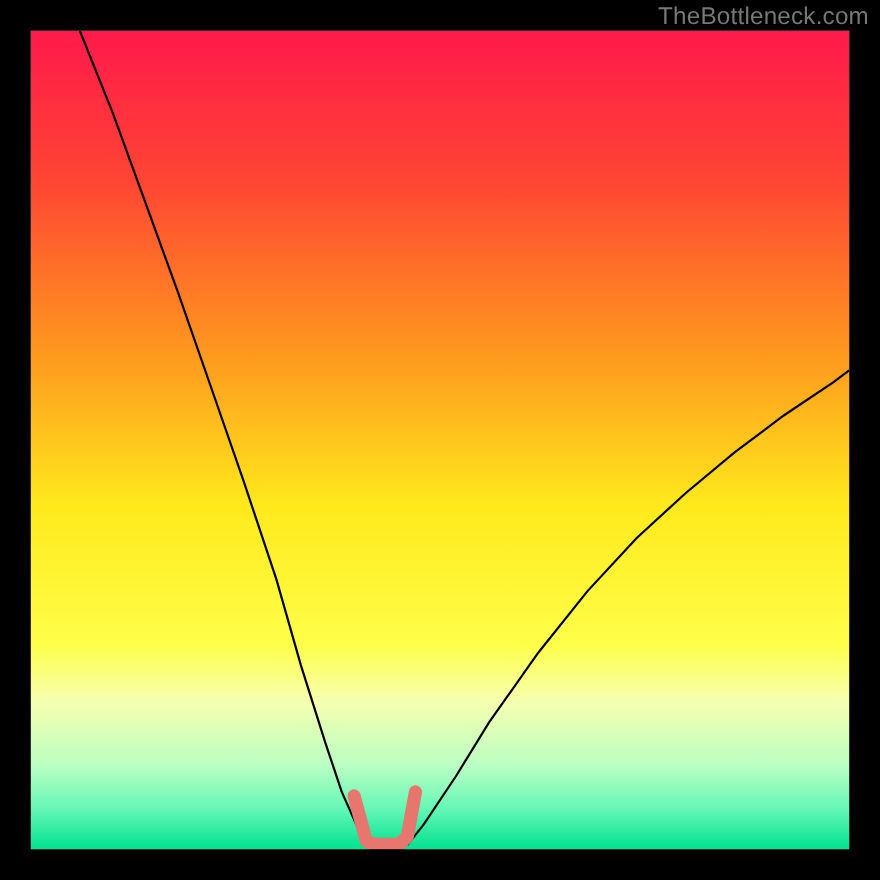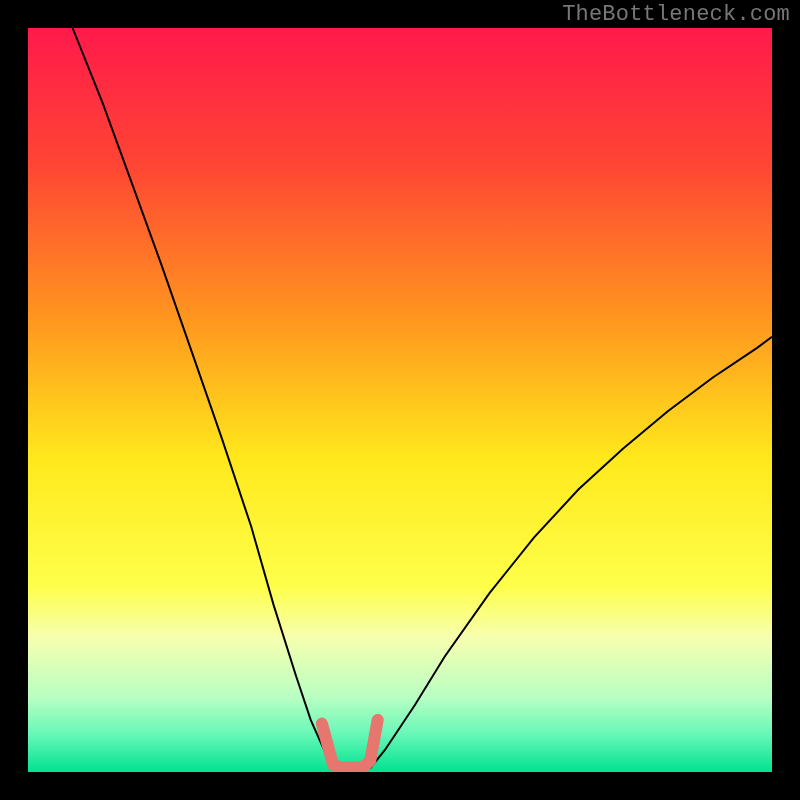--- a/index.html
+++ b/index.html
@@ -17,21 +17,20 @@
     height: 800px;
   }
   .watermark {
     position: absolute;
     top: 2px;
     right: 10px;
     color: #777;
     font-size: 22px;
     letter-spacing: 0.2px;
     z-index: 10;
-    font-family: Liberation Mono, monospace;
   }
   svg { display: block; }
 </style>
 </head>
 <body>
 
 <div class="wrap">
   <div class="watermark">TheBottleneck.com</div>
   <svg id="chart-svg" width="800" height="800" viewBox="0 0 800 800">
     <defs>

